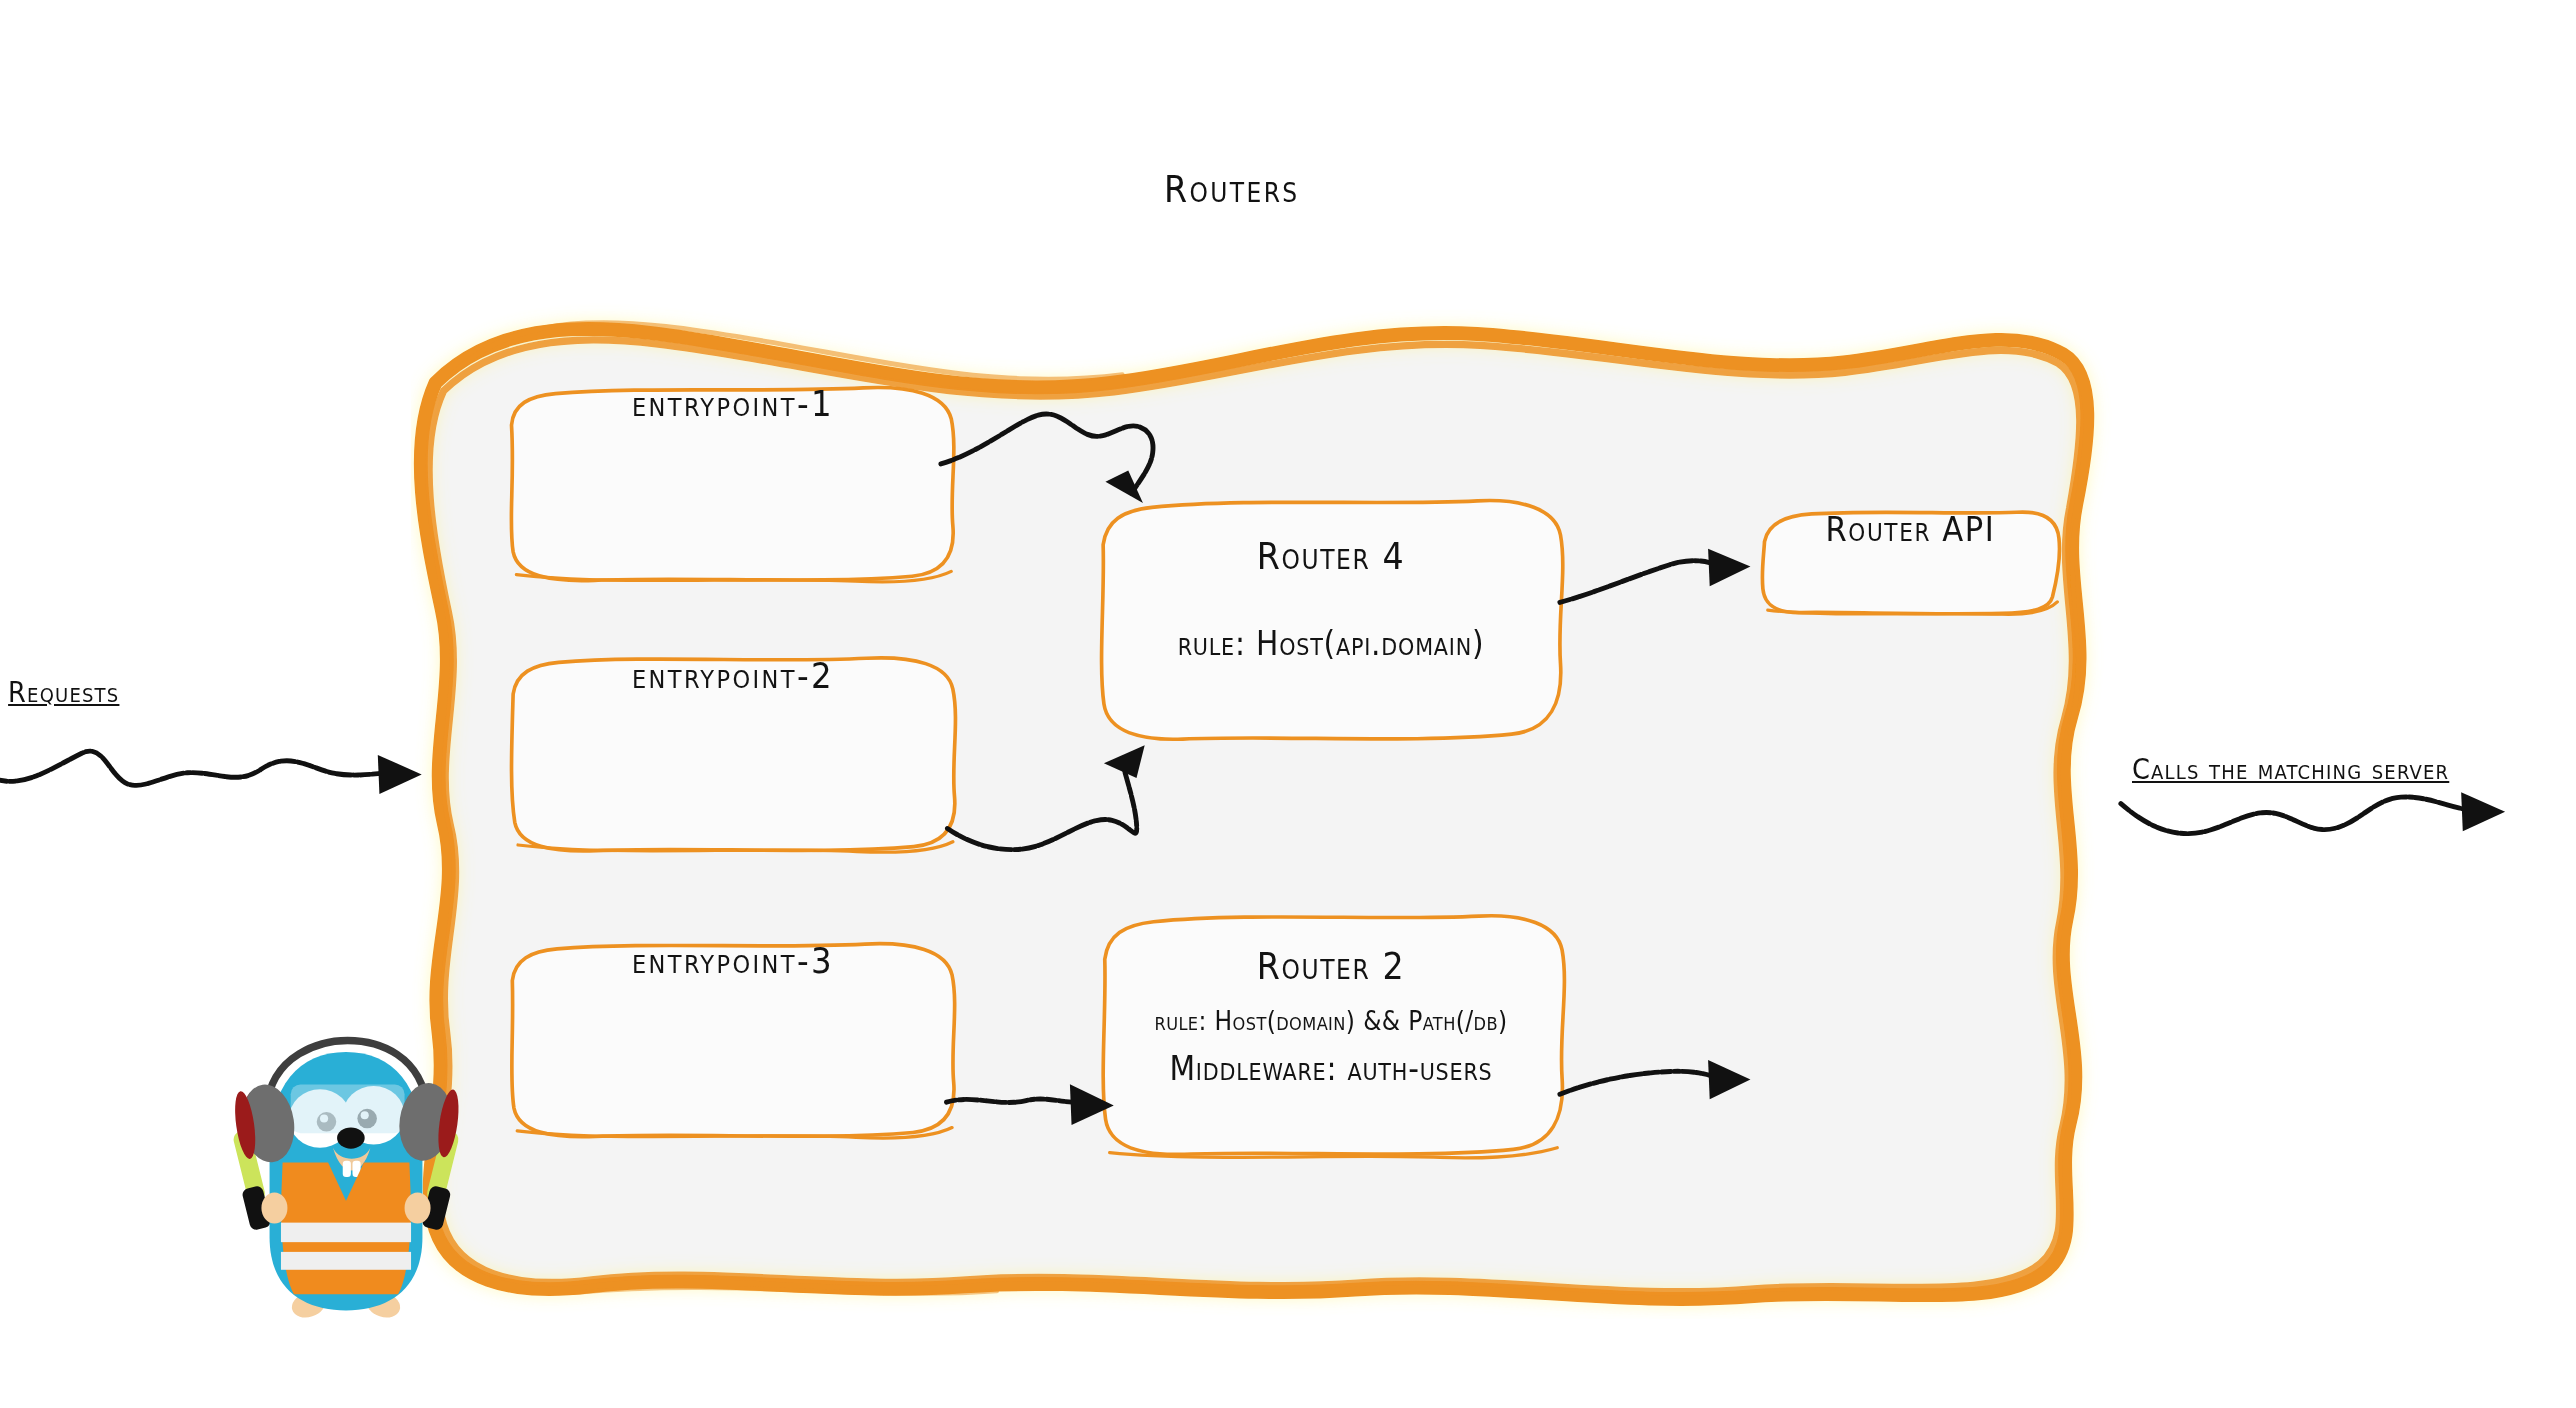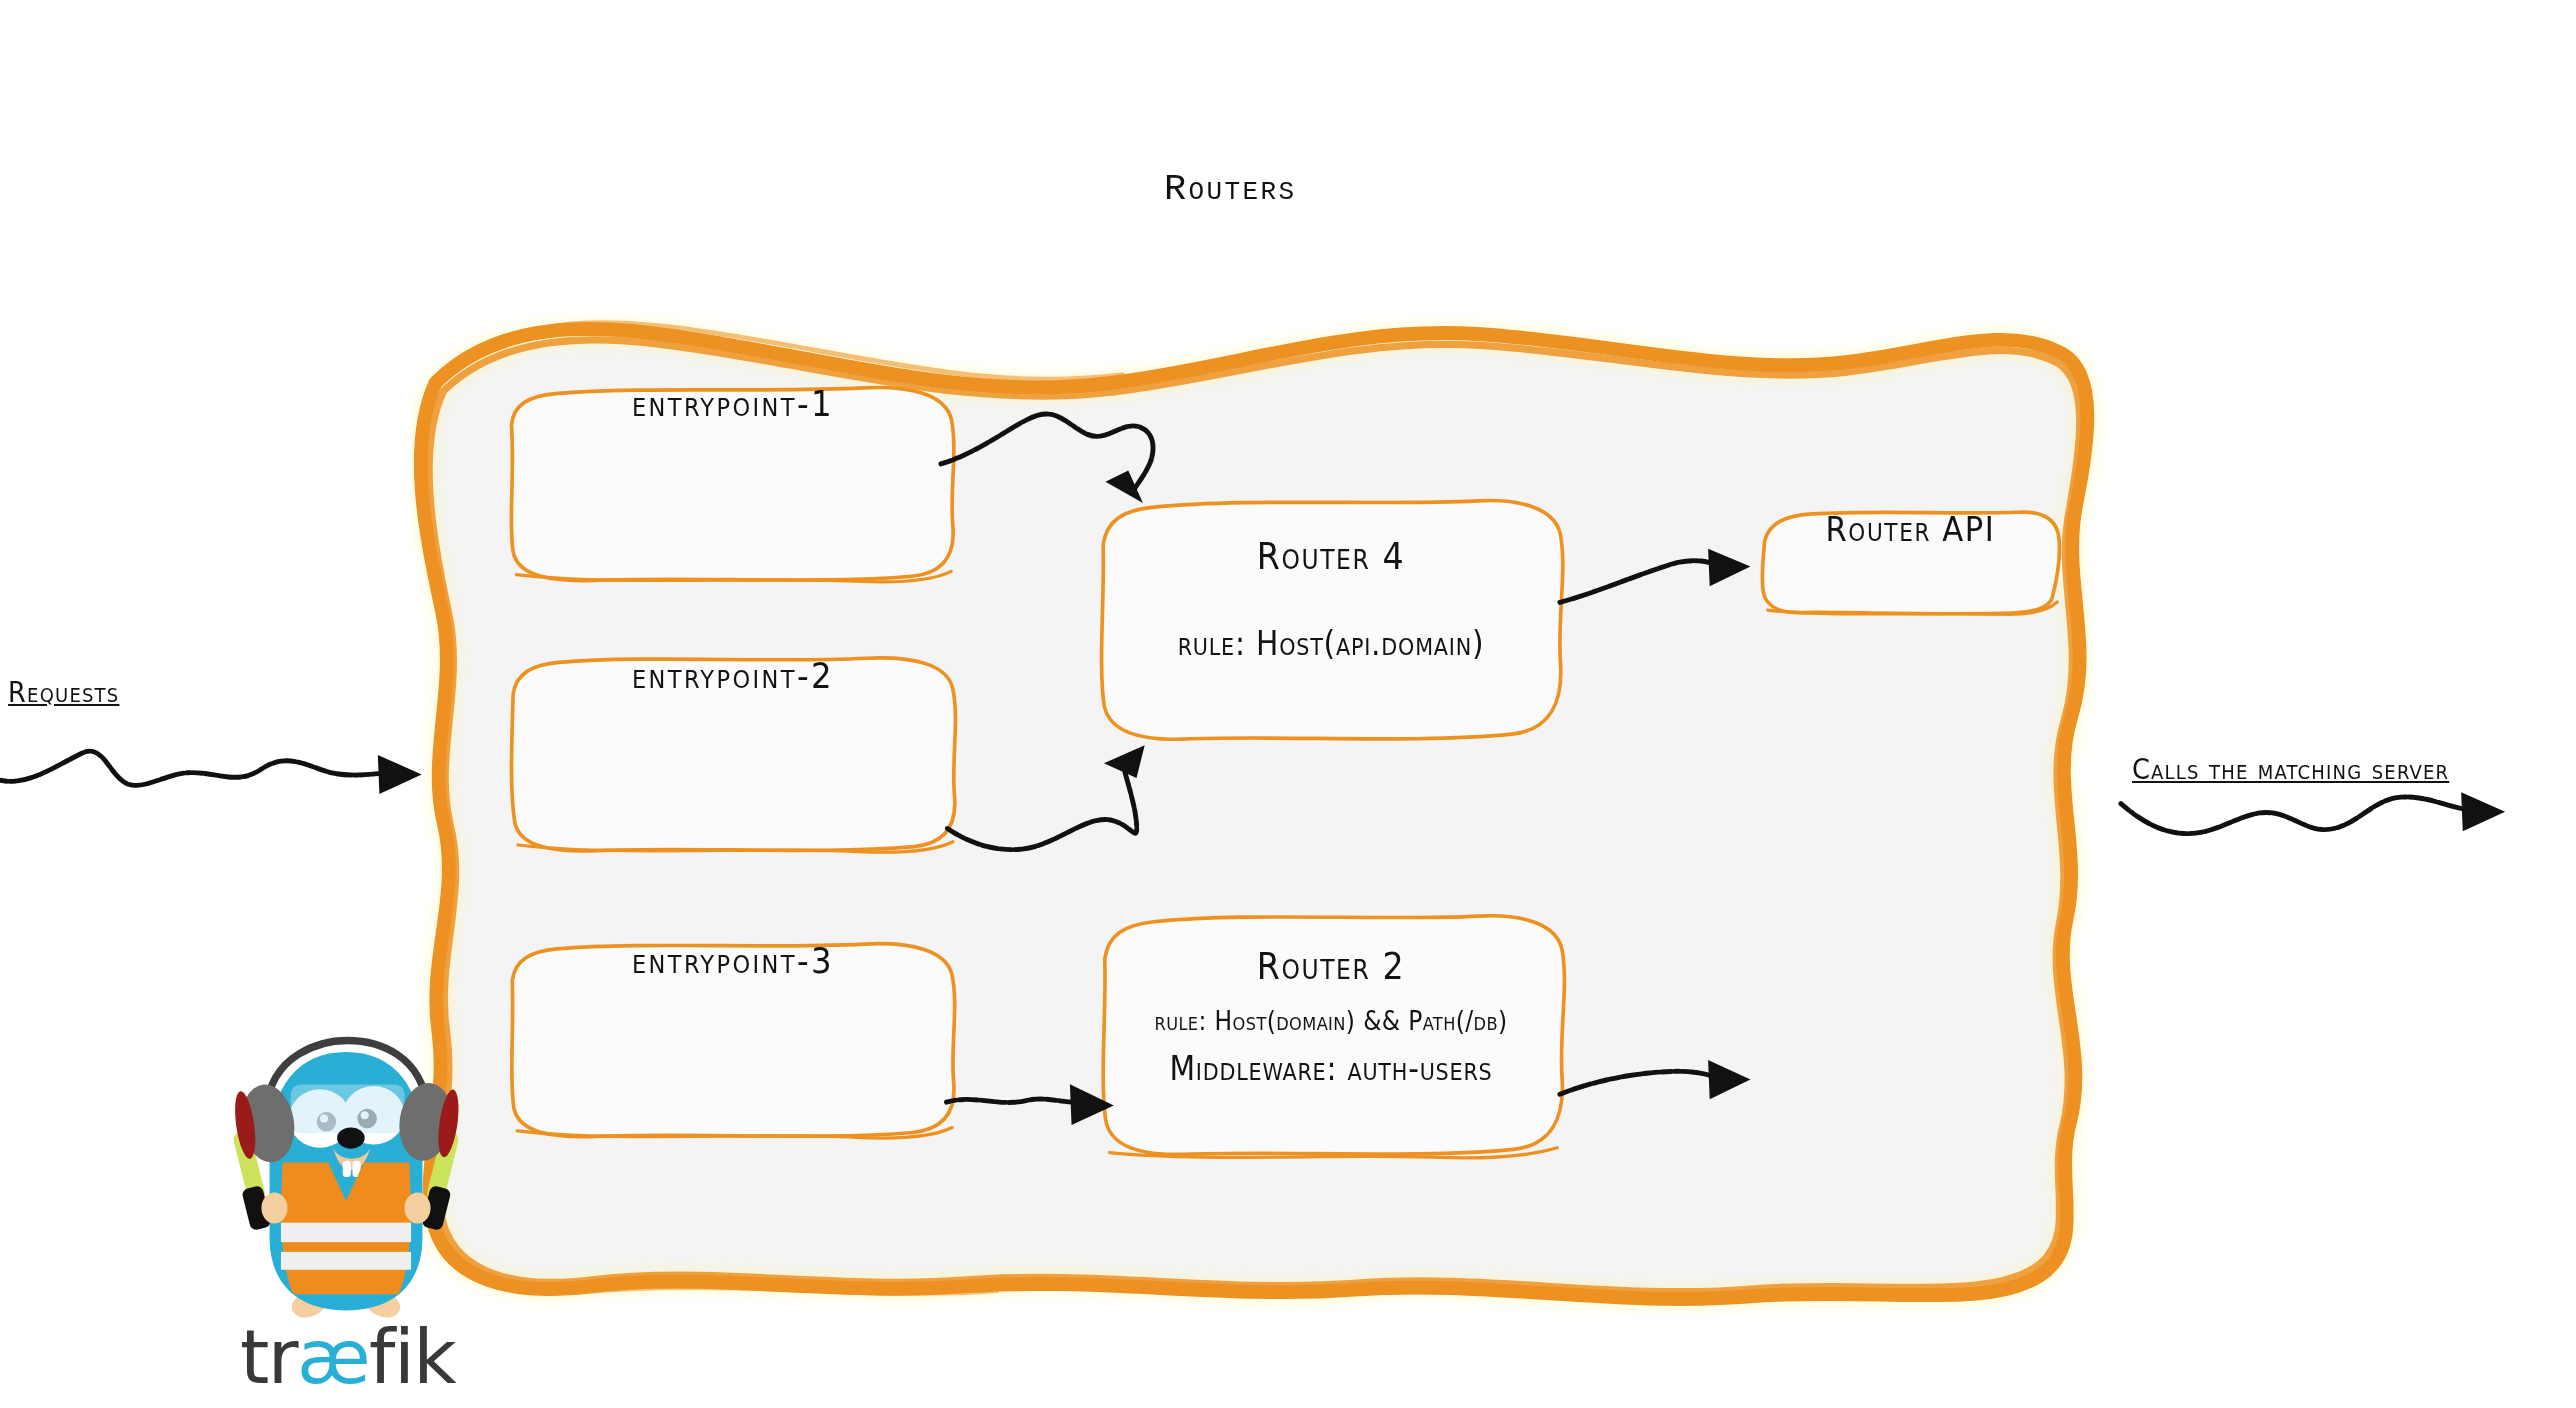--- a/index.html
+++ b/index.html
@@ -37,21 +37,20 @@
   #routers-panel svg { position: absolute; inset: 0; width: 100%; height: 100%; }
 
   .panel-title {
     position: absolute;
     left: 1164px;
     top: 168px;
     font-size: 37px;
     font-variant: small-caps;
     letter-spacing: 2.4px;
     color: #121212;
-    font-family: Liberation Mono, monospace;
   }
 
   
   .sbox { position: absolute; }
   .sbox > svg { position: absolute; inset: 0; width: 100%; height: 100%; overflow: visible; }
   .sbox .label-wrap {
     position: absolute;
     inset: 0;
     display: flex;
     flex-direction: column;
@@ -308,20 +307,16 @@
       <path d="M228 158 L172 158 L150 205 L150 320 L214 320 C 226 300 230 250 230 210 Z" fill="#F08B1E"></path>
       <rect x="70" y="232" width="80" height="24" fill="#EFEFEF"></rect>
       <rect x="150" y="232" width="80" height="24" fill="#EFEFEF"></rect>
       <rect x="70" y="268" width="80" height="22" fill="#EFEFEF"></rect>
       <rect x="150" y="268" width="80" height="22" fill="#EFEFEF"></rect>
 
       <ellipse cx="62" cy="214" rx="16" ry="19" fill="#F5CFA0"></ellipse>
       <ellipse cx="238" cy="214" rx="16" ry="19" fill="#F5CFA0"></ellipse>
     </svg>
 
-    <div style="position:absolute;left:-23px;top:286px;width:293px;text-align:center;
-                font-family:'DejaVu Sans',sans-serif;font-size:75px;line-height:1;letter-spacing:-1.6px;">
-      <span style="color:#37393A;">tr</span><span style="color:#29AFD6;">æ</span><span style="color:#37393A;">fik</span>
-    </div>
   </div>
 
 </div>
 
 
 </body></html>

